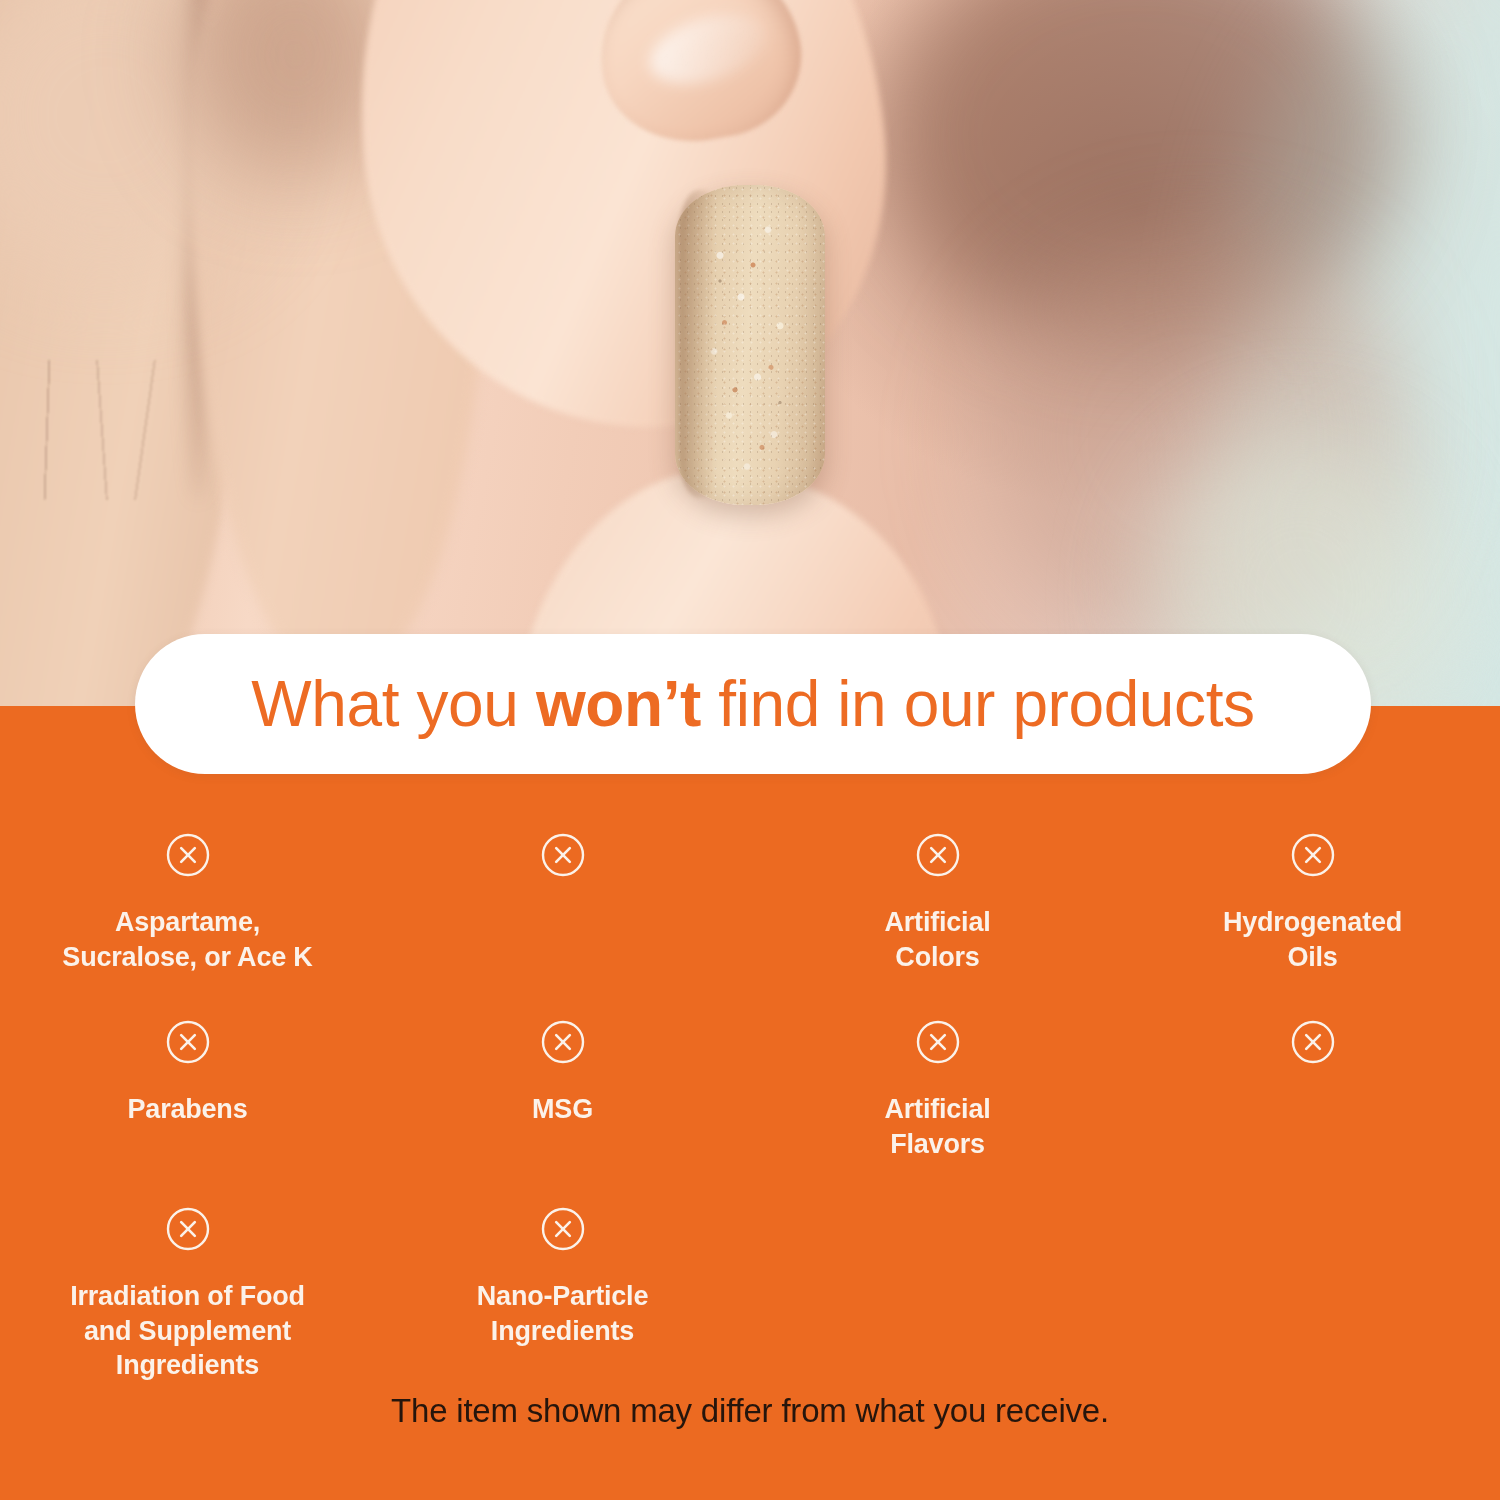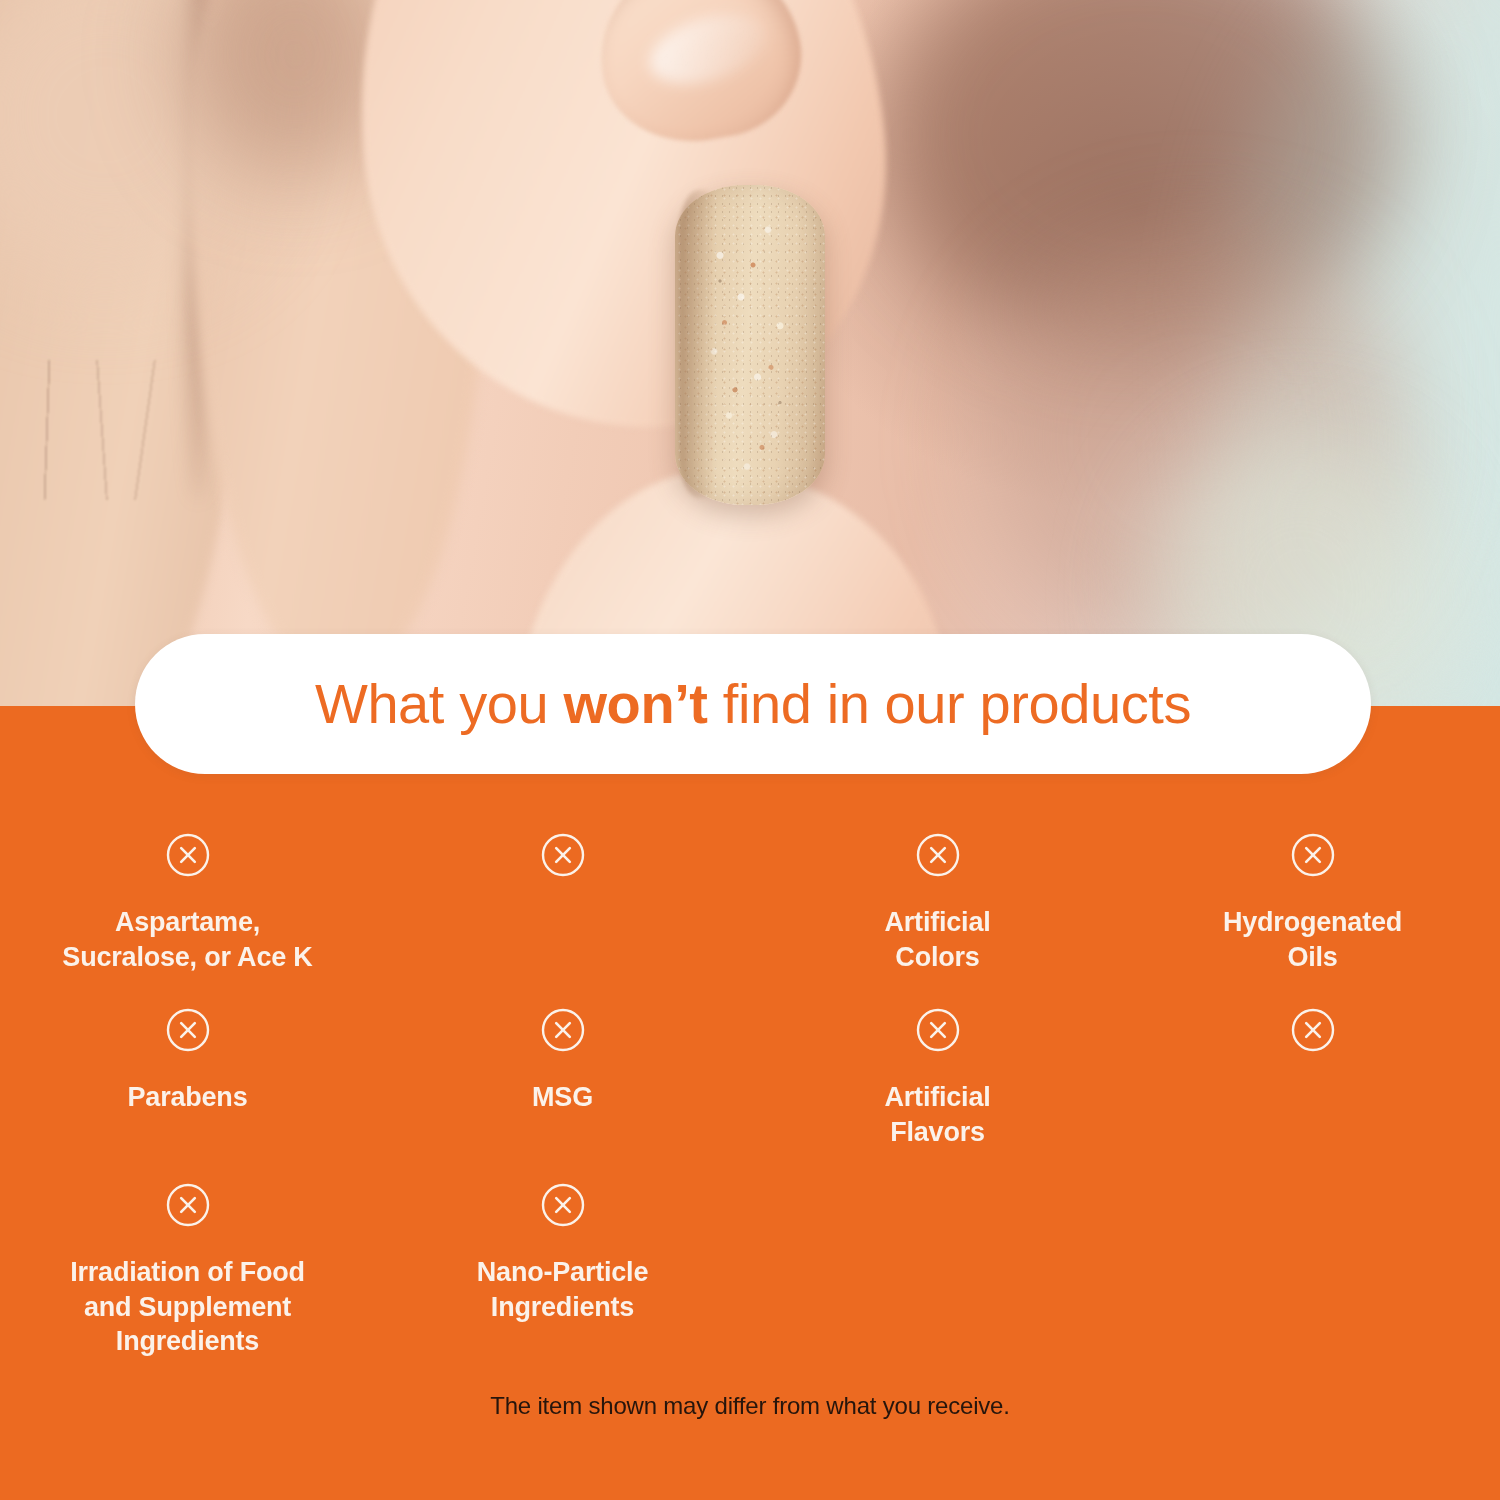--- a/index.html
+++ b/index.html
@@ -144,34 +144,34 @@
 
   
   .title-card{
     position:absolute;left:135px;top:634px;width:1236px;height:140px;
     background:#FFFFFF;border-radius:70px;
     display:flex;align-items:center;justify-content:center;
     box-shadow:0 2px 10px rgba(120,80,56,0.10);
   }
   .title-text{
     color:#ED6B23;
-    font-size:56px;
+    font-size:64px;
     letter-spacing:-0.4px;
     font-weight:400;
     white-space:nowrap;
     line-height:1;
   }
   .title-text b{font-weight:800;}
 
   
   .grid{
     position:absolute;left:0;top:800px;width:1500px;
     display:grid;
     grid-template-columns:repeat(4,375px);
-    row-gap:0px;
+    row-gap:12px;
   }
   .cell{
     display:flex;flex-direction:column;align-items:center;
     padding-top:32px;
     height:175px;
     box-sizing:border-box;
   }
   .icon{
     width:46px;height:46px;flex:none;display:block;margin-bottom:27px;
   }
@@ -184,21 +184,21 @@
     text-align:center;
     max-width:340px;
     letter-spacing:-0.2px;
   }
 
   
   .footer{
     position:absolute;left:0;top:1392px;width:1500px;
     text-align:center;
     color:#26150C;
-    font-size:24px;
+    font-size:33px;
     font-weight:400;
     letter-spacing:-0.2px;
   }
 </style>
 </head>
 <body>
 
 <div class="canvas">
 
   <div class="photo">

